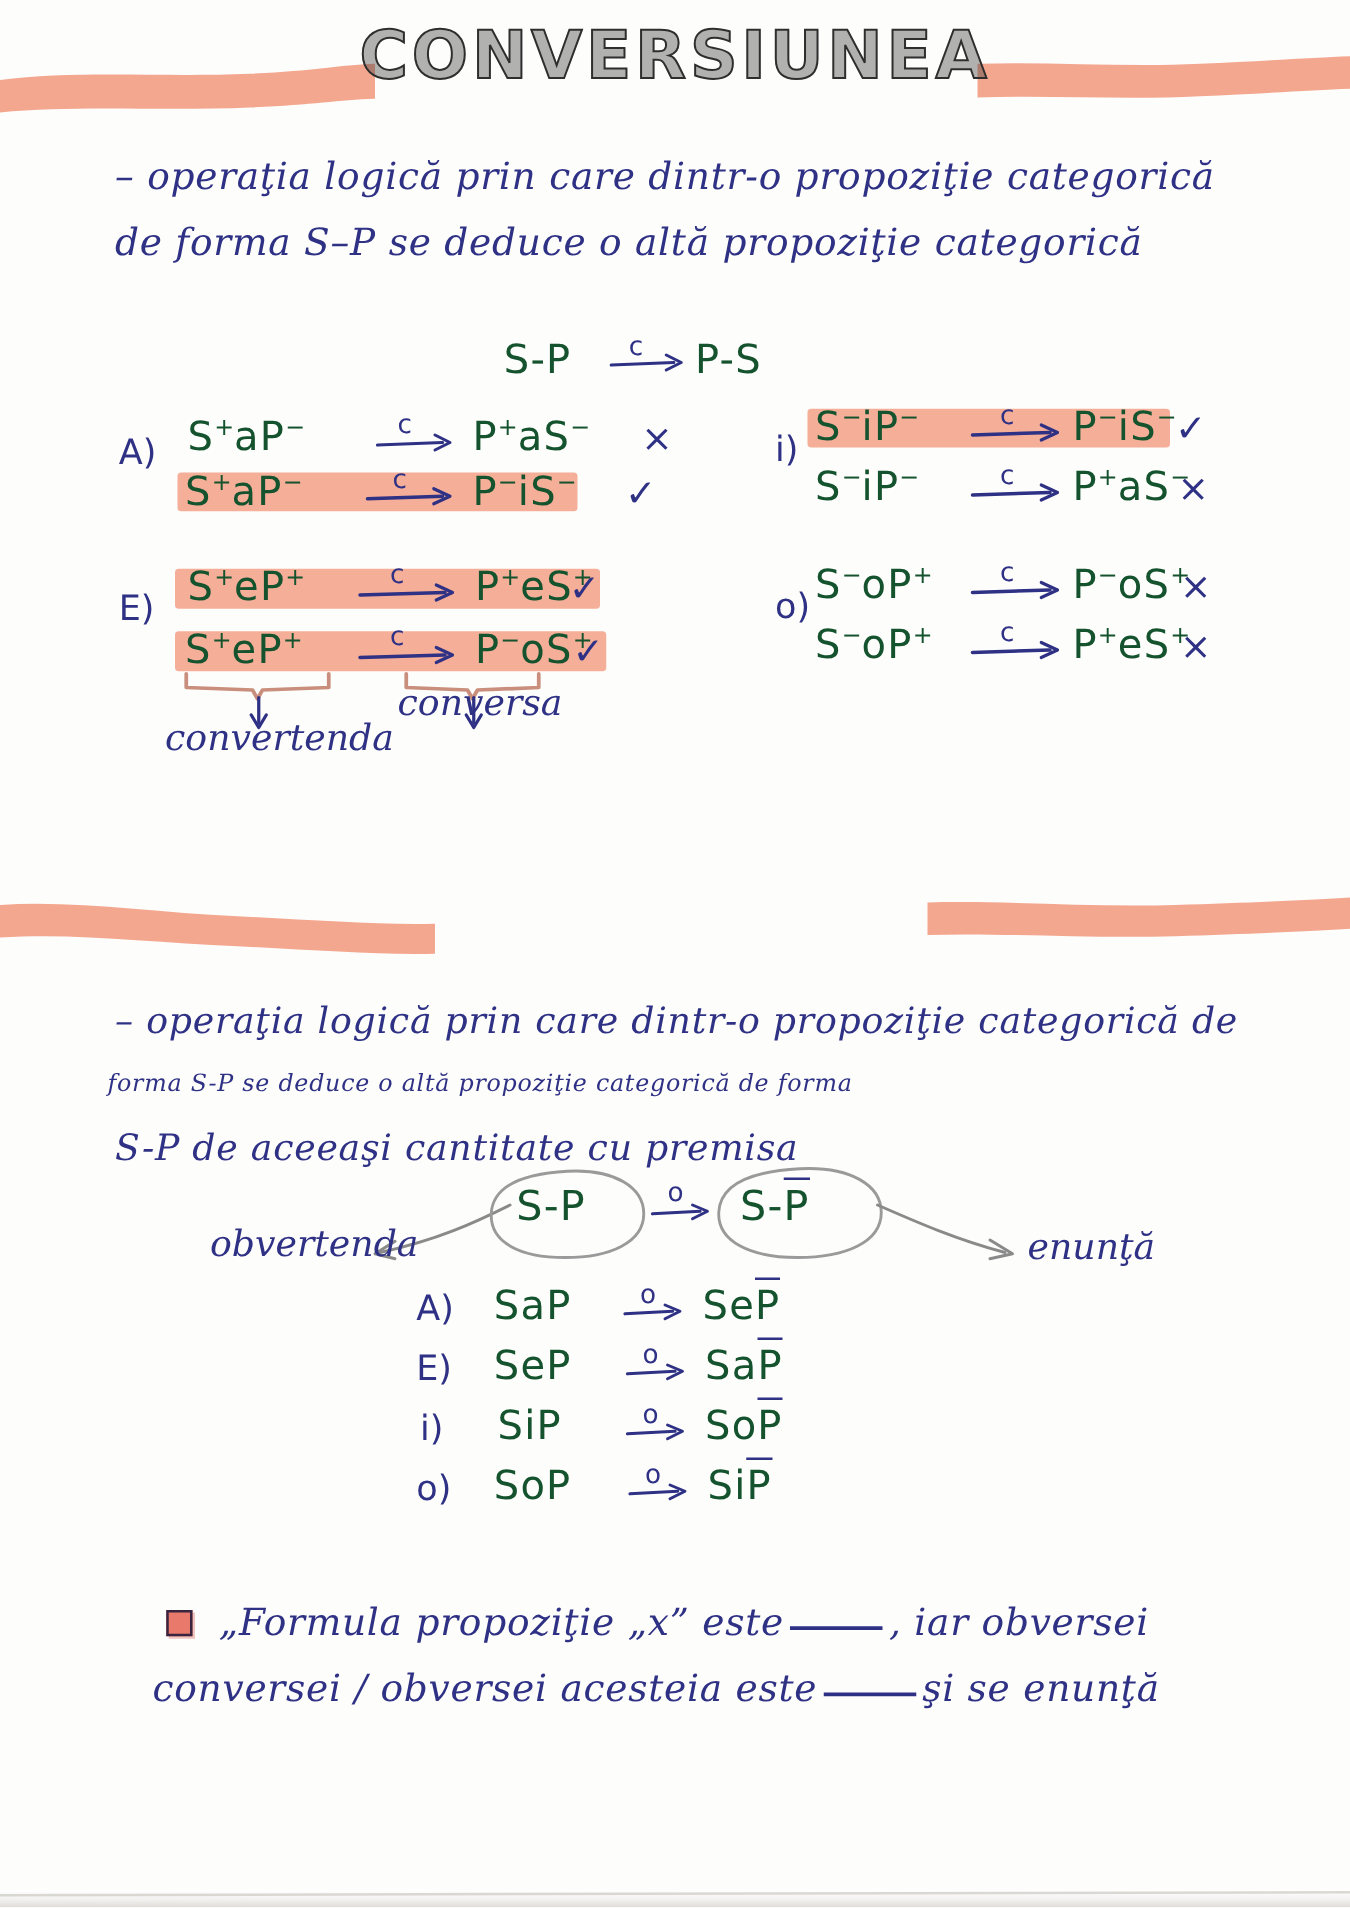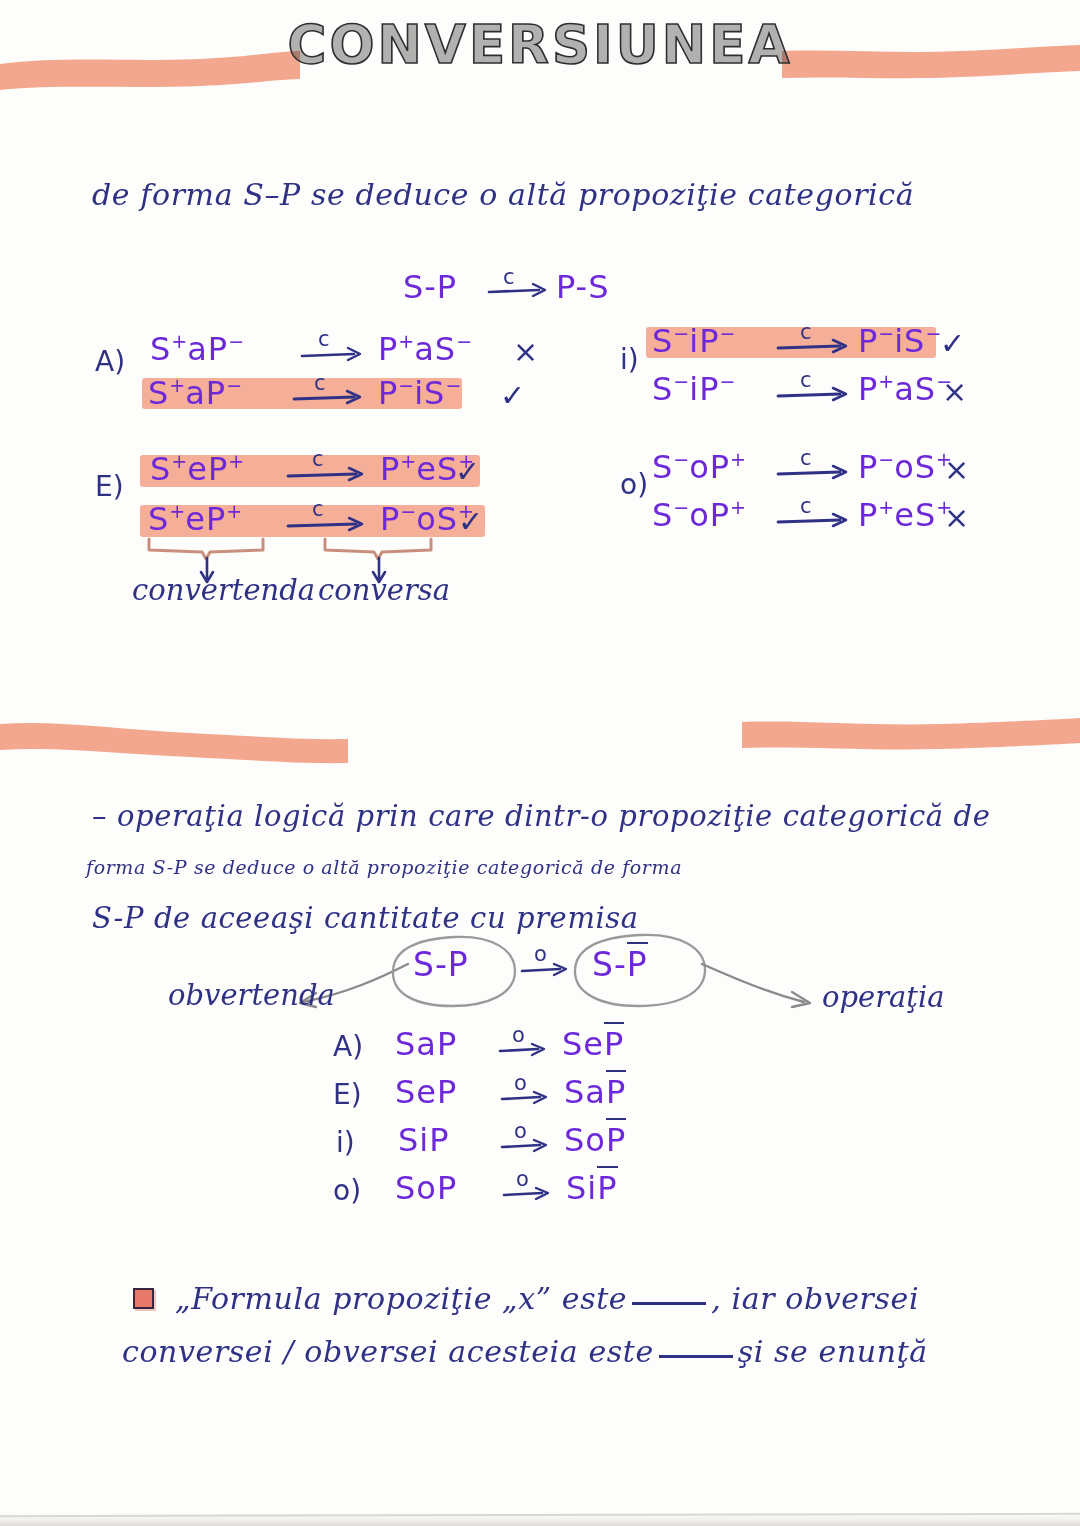--- a/index.html
+++ b/index.html
@@ -74,21 +74,21 @@
     color: #2f3185;
     letter-spacing: .6px;
     white-space: nowrap;
   }
 
   
   .formula {
     position: absolute;
     font-family: "DejaVu Sans", sans-serif;
     font-size: 32px;
-    color: #6d28d9;
+    color: #14532d;
     white-space: nowrap;
     letter-spacing: 1px;
     text-align: right;
   }
   .formula .sup {
     font-size: 19px;
     vertical-align: super;
     letter-spacing: 0;
   }
   .formula .ovl {
@@ -176,20 +176,21 @@
 <div class="page">
 
   <div class="banner" style="top:18px;">
     <svg viewBox="0 0 1080 76" xmlns="http://www.w3.org/2000/svg">
       <path d="M0,46 C60,38 130,44 200,41 C250,39 270,34 300,33 L300,61 C270,62 250,66 200,68 C130,71 60,66 0,72 Z" fill="#f4a78f"></path>
       <path d="M782,33 C840,31 900,36 960,33 C1010,31 1050,28 1080,27 L1080,53 C1050,54 1010,57 960,59 C900,62 840,58 782,60 Z" fill="#f4a78f"></path>
     </svg>
   </div>
   <div class="banner-title" style="top:14px; left:0;">CONVERSIUNEA</div>
 
+  <div class="para" style="top:115px; left:92px;">– operaţia logică prin care dintr-o propoziţie categorică</div>
   <div class="para" style="top:168px; left:92px;">de forma S–P se deduce o altă propoziţie categorică</div>
 
   <div class="formula" style="top:268px; left:403px;">S-P</div>
   <div class="arrow" style="top:277px; left:487px;">
     <svg width="70" height="26" viewBox="0 0 70 26" xmlns="http://www.w3.org/2000/svg">
       <path d="M2,15 L52,13" stroke="#2f3185" stroke-width="2.6" fill="none" stroke-linecap="round"></path>
       <path d="M46,7 L58,13 L46,19" stroke="#2f3185" stroke-width="2.4" fill="none" stroke-linecap="round" stroke-linejoin="round"></path>
     </svg>
     <span class="arrow-letter" style="left:16px; top:-12px;">c</span>
   </div>
@@ -280,21 +281,21 @@
     </svg>
   </div>
   <div class="downarrow" style="top:556px; left:367px;">
     <svg width="24" height="30" viewBox="0 0 24 30" xmlns="http://www.w3.org/2000/svg">
       <path d="M12,2 L12,22" stroke="#2f3185" stroke-width="2.6" stroke-linecap="round"></path>
       <path d="M6,16 L12,26 L18,16" stroke="#2f3185" stroke-width="2.6" fill="none" stroke-linecap="round" stroke-linejoin="round"></path>
     </svg>
   </div>
 
   <div class="cursive-lbl" style="top:573px; left:132px;">convertenda</div>
-  <div class="cursive-lbl" style="top:573px; left:318px;">conversa</div>
+  <div class="cursive-lbl" style="top:545px; left:318px;">conversa</div>
 
   <div class="lbl" style="top:343px; left:620px;">i)</div>
 
   <div class="hl" style="top:327px; left:646px; width:290px; height:31px;"></div>
   <div class="formula" style="top:322px; left:652px;">
     <span>S<span class="sup">−</span>iP<span class="sup">−</span></span>
   </div>
   <div class="arrow" style="top:333px; left:776px;">
     <svg width="86" height="26" viewBox="0 0 86 26" xmlns="http://www.w3.org/2000/svg">
       <path d="M2,15 L64,13" stroke="#2f3185" stroke-width="2.8" fill="none" stroke-linecap="round"></path>
@@ -399,21 +400,21 @@
   </div>
 
   <div class="diag-line" style="top:958px; left:700px;">
     <svg width="120" height="54" viewBox="0 0 120 54" xmlns="http://www.w3.org/2000/svg">
       <path d="M2,6 C34,20 66,34 104,44" stroke="#8a8a8a" stroke-width="2.4" fill="none" stroke-linecap="round"></path>
       <path d="M92,34 L110,45 L92,49" stroke="#8a8a8a" stroke-width="2.4" fill="none" stroke-linecap="round" stroke-linejoin="round"></path>
     </svg>
   </div>
 
   <div class="cursive-lbl" style="top:978px; left:168px;">obvertenda</div>
-  <div class="cursive-lbl" style="top:980px; left:822px;">operaţia</div>
+  <div class="cursive-lbl" style="top:980px; left:822px;">enunţă</div>
 
   <div class="lbl" style="top:1030px; left:333px;">A)</div>
   <div class="formula" style="top:1025px; left:395px;">SaP</div>
   <div class="arrow" style="top:1036px; left:498px;">
     <svg width="62" height="26" viewBox="0 0 62 26" xmlns="http://www.w3.org/2000/svg">
       <path d="M2,15 L40,13" stroke="#2f3185" stroke-width="2.6" fill="none" stroke-linecap="round"></path>
       <path d="M34,8 L46,13 L34,19" stroke="#2f3185" stroke-width="2.3" fill="none" stroke-linecap="round" stroke-linejoin="round"></path>
     </svg>
     <span class="arrow-letter" style="left:14px; top:-13px;">o</span>
   </div>

